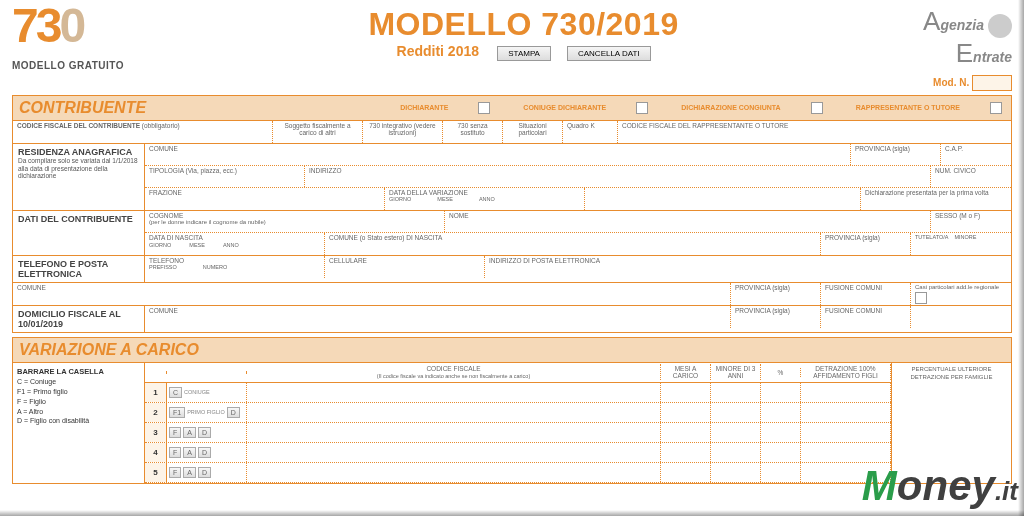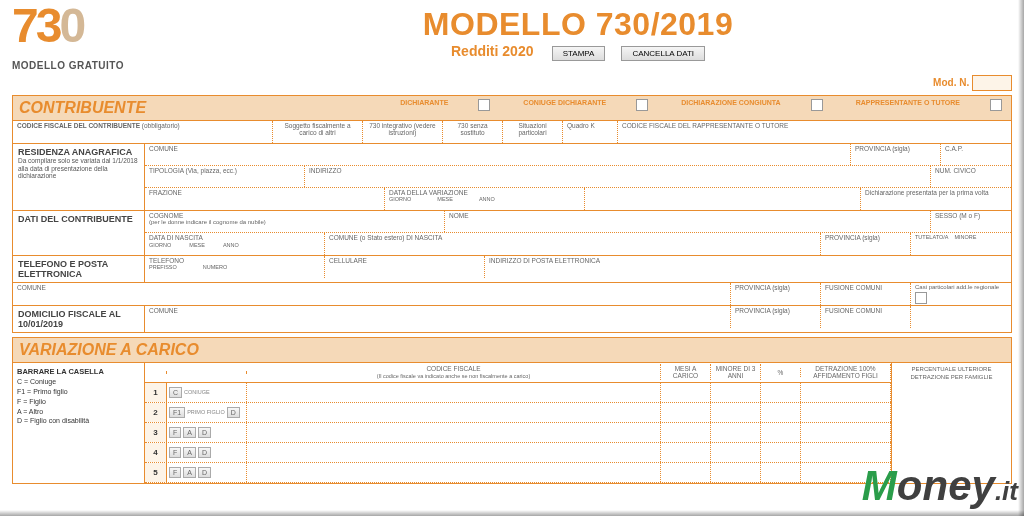--- a/index.html
+++ b/index.html
@@ -15,21 +15,21 @@
 .btns{display:inline-flex;gap:16px;margin-left:16px;vertical-align:middle}
 .btn{background:linear-gradient(#f5f5f5,#ddd);border:1px solid #999;font-size:8px;padding:2px 10px;cursor:pointer}
 .agenzia{text-align:right;font-size:14px}
 .agenzia .ag{color:#888;font-style:italic;font-weight:bold}
 .agenzia .big{font-size:26px;color:#888}
 .emblem{display:inline-block;width:24px;height:24px;background:#ccc;border-radius:50%;vertical-align:middle;margin-left:4px}
 .modn{text-align:right;font-size:10px;color:#e88c2e;font-weight:bold;margin-bottom:4px}
 .modn .box{display:inline-block;width:40px;height:16px;border:1px solid #e88c2e;background:#fdf4e8;vertical-align:middle}
 .bar{background:#f5d9b8;border:1px solid #e88c2e;padding:3px 6px}
 .bar .sec{color:#e88c2e;font-size:16px;font-weight:bold}
-.checks{display:flex;gap:30px;}
+.checks{display:flex;gap:30px;align-items:center}
 .checks span{color:#e88c2e;font-size:7px;font-weight:bold}
 .chk{display:inline-block;width:12px;height:12px;border:1px solid #999;background:#fff;vertical-align:middle;margin-right:3px}
 .grid{border:1px solid #e88c2e;border-top:none}
 .row{display:flex;border-bottom:1px solid #e88c2e}
 .row:last-child{border-bottom:none}
 .sidelbl{width:132px;padding:3px 5px;border-right:1px solid #e88c2e;font-size:8px}
 .sidelbl .t{font-weight:bold;color:#444;font-size:9px}
 .sidelbl .s{font-size:6.5px;color:#555;line-height:1.2}
 .cells{flex:1;display:flex;flex-direction:column}
 .crow{display:flex;border-bottom:1px dotted #e88c2e;min-height:22px}
@@ -62,26 +62,30 @@
 
 <div class="form">
   <div class="hdr">
     <div>
       <div class="logo730">7<span>3</span><span class="z">0</span></div>
       <div class="modgrat">MODELLO GRATUITO</div>
     </div>
     <div class="title">
       <h1>MODELLO 730/2019</h1>
       <div>
-        <span class="sub">Redditi 2020</span>
+        <span class="sub">Redditi 2018</span>
         <span class="btns">
           <button class="btn">STAMPA</button>
           <button class="btn">CANCELLA DATI</button>
         </span>
       </div>
+    </div>
+    <div class="agenzia">
+      <span class="big">A</span><span class="ag">genzia</span><span class="emblem"></span><br>
+      <span class="big" style="margin-left:14px">E</span><span class="ag">ntrate</span>
     </div>
   </div>
   <div class="modn"><span>Mod. N.</span> <span class="box"></span></div>
 
   <div class="bar checks">
     <span class="sec" style="font-style:italic">CONTRIBUENTE</span>
     <span style="flex:1"></span>
     <span>DICHIARANTE</span>
       <span class="chk"></span>
     <span>CONIUGE DICHIARANTE</span>

